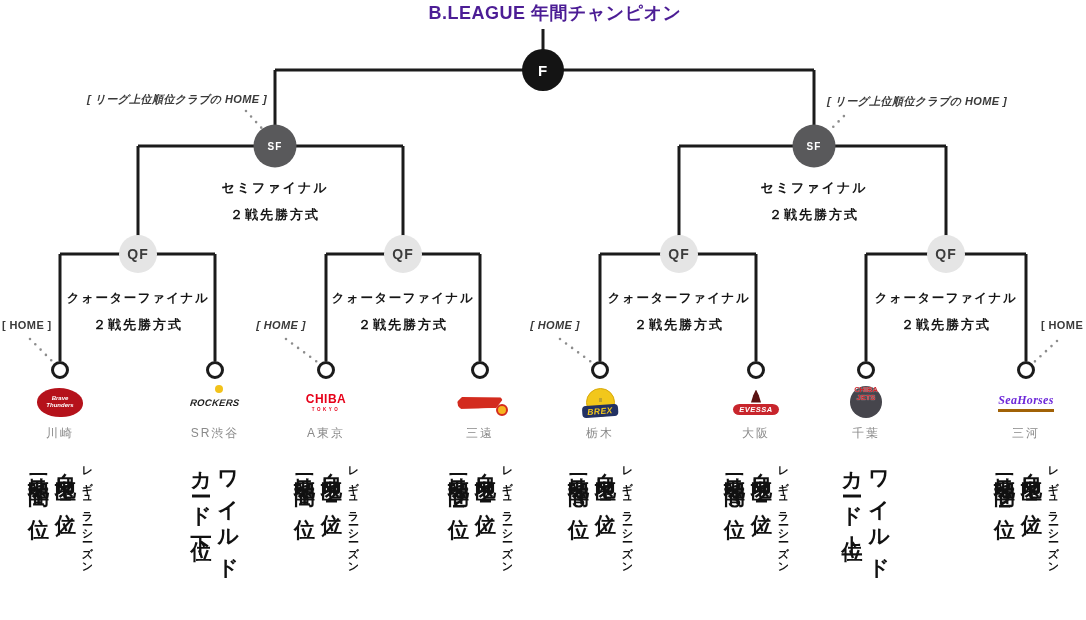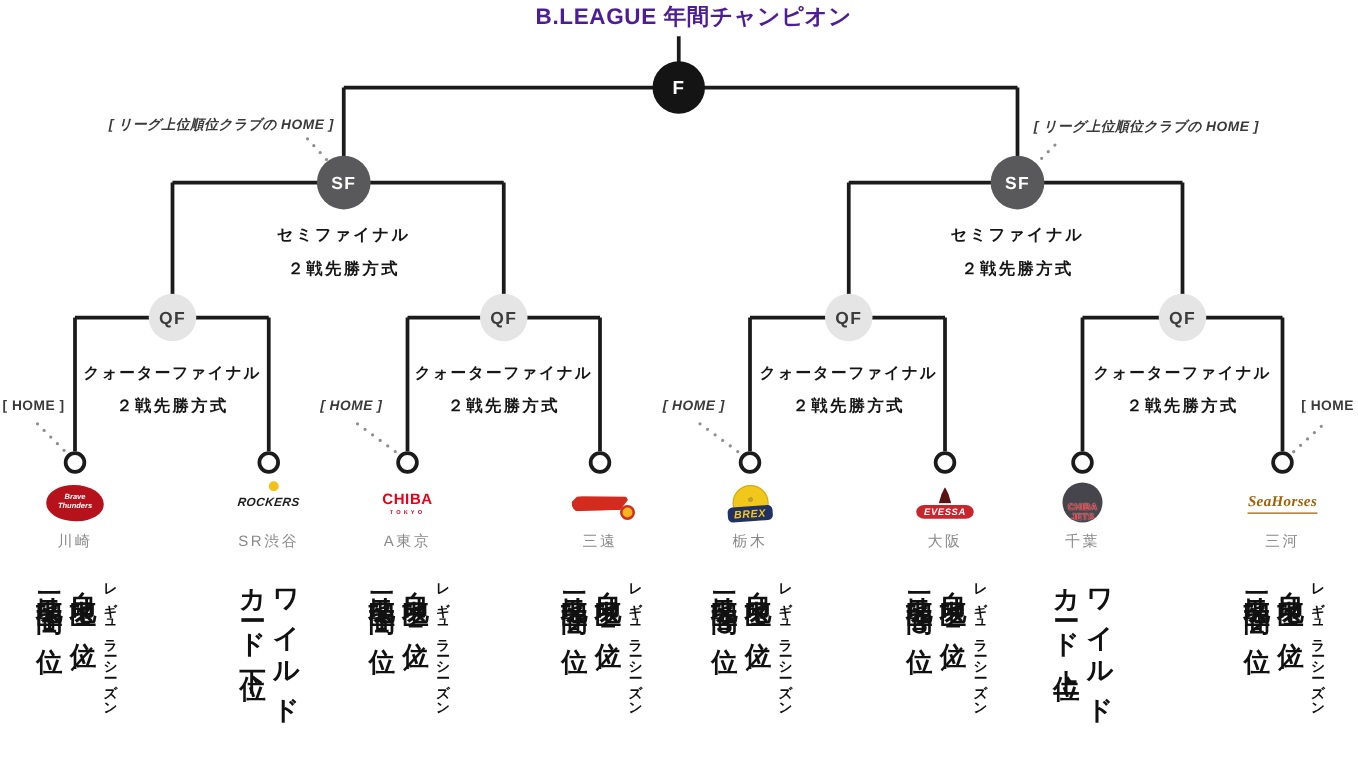--- a/index.html
+++ b/index.html
@@ -13,21 +13,21 @@
     position:absolute;top:1px;left:12px;width:100%;text-align:center;
     font-size:18px;font-weight:bold;letter-spacing:.5px;color:#4c1d95;
   }
 
   
   .node{
     position:absolute;border-radius:50%;display:flex;align-items:center;justify-content:center;
     font-weight:bold;transform:translate(-50%,-50%);letter-spacing:1px;z-index:3;
   }
   .node-f{width:42px;height:42px;background:#141414;color:#fff;font-size:15px;}
-  .node-sf{width:43px;height:43px;background:#59595b;color:#fff;font-size:14px;}
+  .node-sf{width:43px;height:43px;background:#59595b;color:#fff;font-size:10px;}
   .node-qf{width:38px;height:38px;background:#e5e5e5;color:#3c3c3c;font-size:14px;}
 
   
   .rlabel{position:absolute;transform:translateX(-50%);text-align:center;font-weight:bold;color:#161616;white-space:nowrap;z-index:2;}
   .rlabel .l1{font-size:13px;letter-spacing:2px;}
   .rlabel .l2{font-size:13px;letter-spacing:2px;margin-top:9px;}
   .rlabel.qf .l1{font-size:12.5px;letter-spacing:1.5px;}
   .rlabel .venue{font-size:11px;letter-spacing:1px;margin-top:13px;color:#2e2e2e;}
 
   
@@ -54,24 +54,24 @@
     border-radius:2px 10px 3px 10px;clip-path:polygon(0 35%,8% 0,100% 20%,88% 100%,6% 92%);}
   .phx-ball{position:absolute;left:46px;bottom:4px;width:12px;height:12px;background:#f6b51f;border-radius:50%;border:2px solid #d32b1e;box-sizing:border-box;}
   .brex-ball{width:27px;height:27px;background:#f2c71b;border-radius:50%;border:1px solid #d8a90a;
     background-image:radial-gradient(circle at 50% 40%, rgba(34,49,99,.25) 0 2px, transparent 2px);}
   .brex-banner{position:absolute;bottom:3px;left:50%;transform:translateX(-50%) rotate(-4deg);
     background:#223163;color:#f2c71b;font-size:8.5px;font-weight:bold;font-style:italic;
     padding:1px 5px;border-radius:4px;letter-spacing:.5px;}
   .evs-fig{width:10px;height:13px;background:#5a1212;clip-path:polygon(50% 0,78% 45%,100% 100%,0 100%,22% 45%);margin-bottom:1px;}
   .evs-banner{background:#c8252c;color:#fff;font-style:italic;font-weight:bold;font-size:7.5px;
     padding:1px 6px;border-radius:7px/6px;letter-spacing:.5px;}
-  .jets-disc{width:32px;height:32px;border-radius:50%;background:#46454c;display:flex;align-items:flex-end;justify-content:center;}
+  .jets-disc{width:32px;height:32px;border-radius:50%;background:#46454c;display:flex;align-items:flex-start;justify-content:center;}
   .jets-text{color:#c8252c;font-weight:bold;font-size:7.5px;line-height:1.05;width:26px;text-align:center;text-shadow:0 0 1px #fff;}
-  .seahorses{font-style:italic;font-weight:bold;font-size:12px;color:#a16207;
-    font-family:"Liberation Serif","DejaVu Serif",serif;letter-spacing:.3px;border-bottom:1px solid #a16207;padding-bottom:1px;}
+  .seahorses{font-style:italic;font-weight:bold;font-size:12px;color:#6d28d9;
+    font-family:"Liberation Serif","DejaVu Serif",serif;letter-spacing:.3px;border-bottom:3px solid #a16207;padding-bottom:1px;}
 </style>
 </head>
 <body>
 
 <div class="stage">
 
   <svg class="wires" width="1086" height="620" viewBox="0 0 1086 620">
     <g stroke="#1b1b1b" stroke-width="3" fill="none">
       <path d="M543 29 V52"></path>
       <path d="M275 70 H814"></path>

